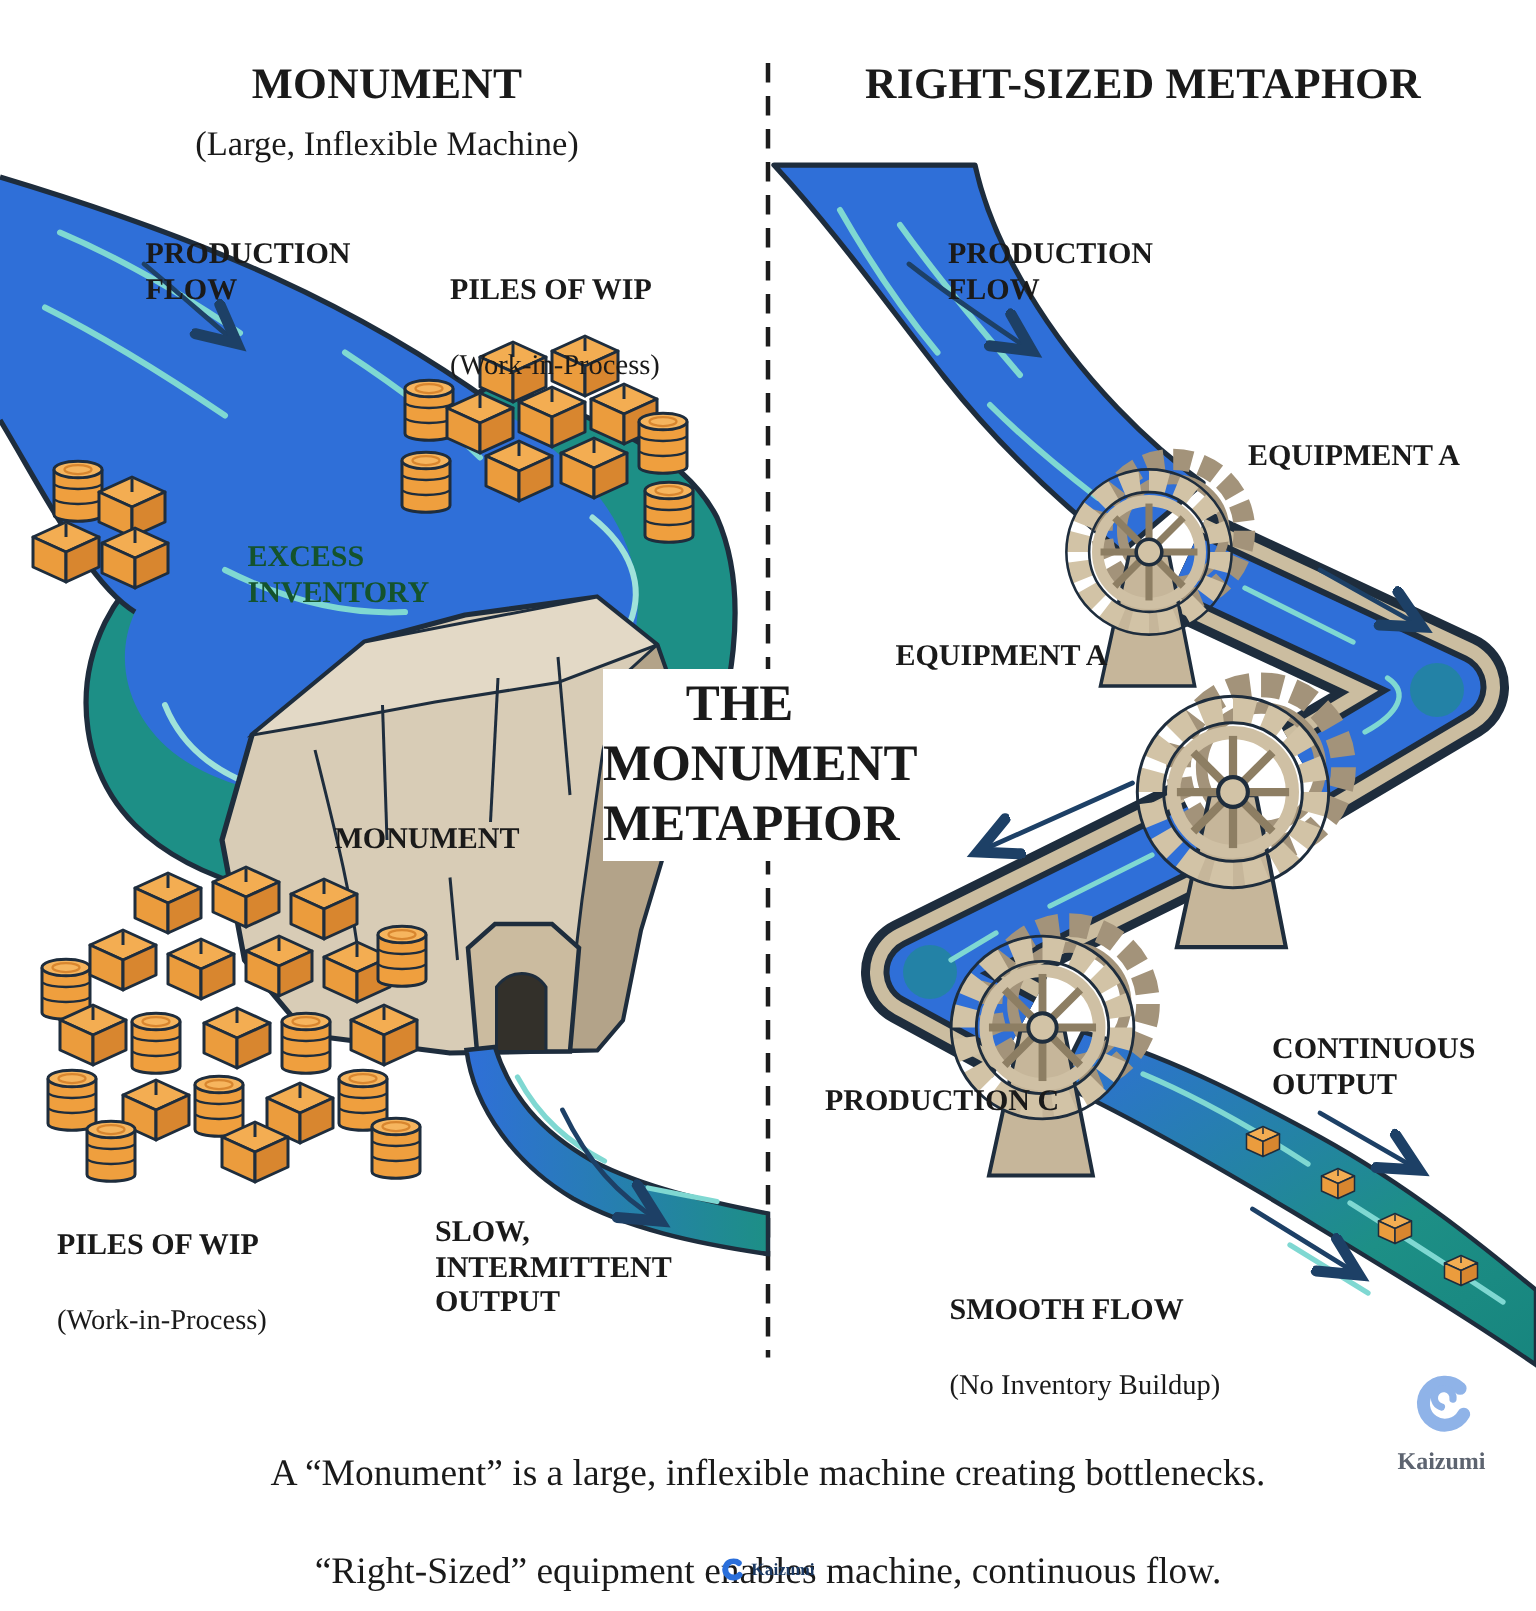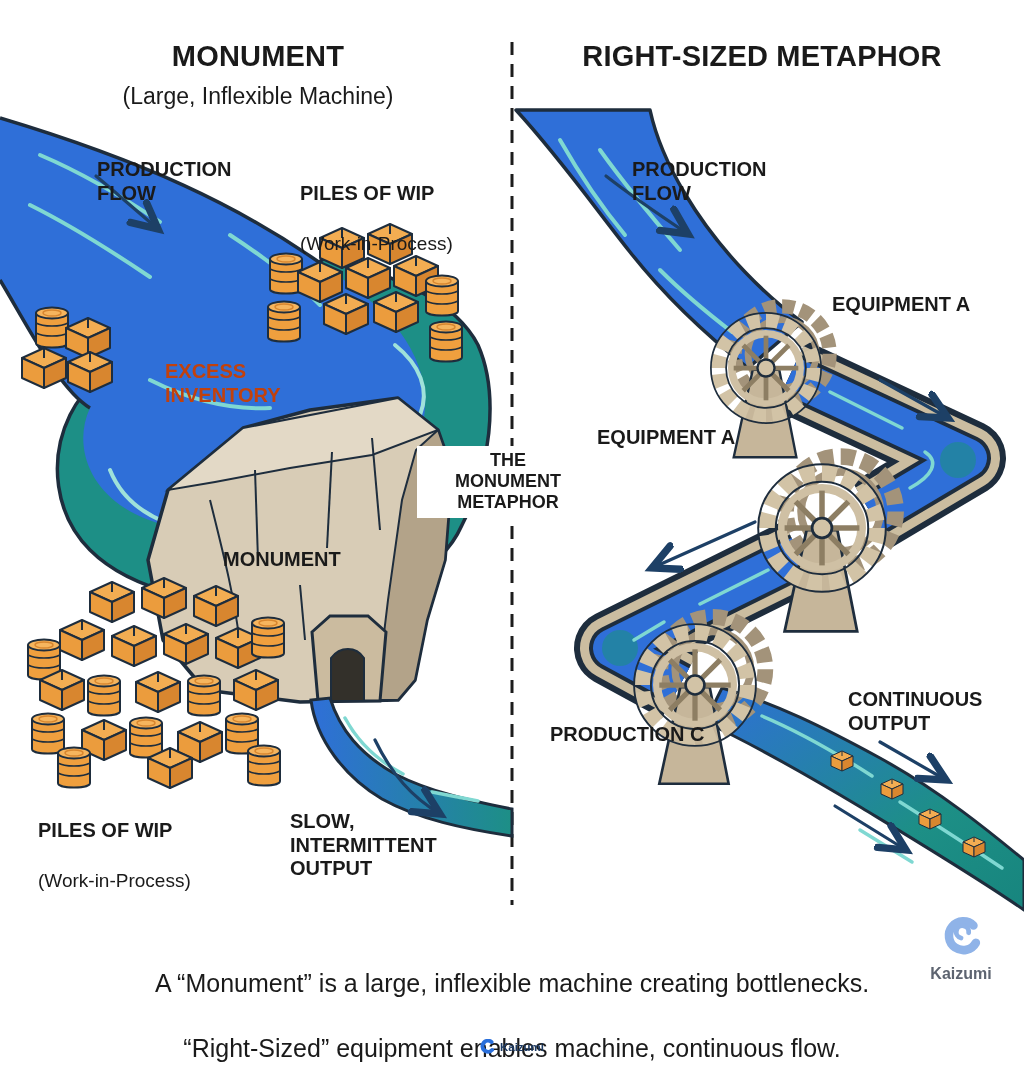--- a/index.html
+++ b/index.html
@@ -1,27 +1,27 @@
 <!DOCTYPE html>
 <html><head>
 <meta charset="utf-8">
 <style>
   html,body{margin:0;padding:0;background:#ffffff;}
   .canvas{position:relative;width:1024px;height:1074px;background:#ffffff;overflow:hidden;
-          font-family:Liberation Sans, sans-serif;color:#1a1a1a;}
+          font-family:Liberation Serif, serif;color:#1a1a1a;}
   .label{position:absolute;text-align:left;font-weight:700;font-size:20px;line-height:1.18;
          white-space:pre-line;color:#1a1a1a;}
   .label .sub{font-weight:400;font-size:19px;margin-top:4px;}
   .panel-title{position:absolute;text-align:center;}
   .panel-title .t{font-weight:700;font-size:29px;letter-spacing:.2px;}
   .panel-title .s{font-weight:400;font-size:23px;margin-top:10px;}
-  .center-label{position:absolute;left:417px;top:446px;width:182px;text-align:center;
-                font-weight:700;font-size:18px;line-height:1.18;white-space:pre-line;
+  .center-label{position:absolute;left:402px;top:446px;width:182px;text-align:center;
+                font-weight:700;font-size:34px;line-height:1.18;white-space:pre-line;
                 background:#ffffff;padding:4px 0;}
-  .excess{color:#c2410c;}
+  .excess{color:#14532d;}
   .caption{position:absolute;left:0;top:934px;width:1024px;text-align:center;
            font-size:25px;line-height:1.3;font-weight:400;white-space:pre-line;}
   .biglogo{position:absolute;left:921px;top:916px;width:80px;text-align:center;}
   .biglogo .bl-text{font-weight:700;font-size:16px;color:#5d6470;margin-top:1px;}
   .footer-brand{position:absolute;left:0;top:1039px;width:1024px;display:flex;
                 justify-content:center;align-items:center;gap:5px;}
   .footer-brand .fb-text{font-weight:700;font-size:11.5px;color:#1c3a63;}
   svg.scene{position:absolute;left:0;top:0;}
 </style>
 </head>
@@ -277,20 +277,24 @@
 INTERMITTENT
 OUTPUT</div>
 
   <div class="label" style="left:632px;top:158px;width:160px;">PRODUCTION
 FLOW</div>
   <div class="label" style="left:832px;top:293px;width:160px;">EQUIPMENT A</div>
   <div class="label" style="left:597px;top:426px;width:160px;">EQUIPMENT A</div>
   <div class="label" style="left:550px;top:723px;width:160px;">PRODUCTION C</div>
   <div class="label" style="left:848px;top:688px;width:160px;">CONTINUOUS
 OUTPUT</div>
+  <div class="label" style="left:633px;top:838px;width:240px;">
+    <div>SMOOTH FLOW</div>
+    <div class="sub">(No Inventory Buildup)</div>
+  </div>
 
   <div class="caption">
     <div>A “Monument” is a large, inflexible machine creating bottlenecks.</div>
     <div>“Right-Sized” equipment enables machine, continuous flow.</div>
   </div>
 
   <div class="biglogo">
     <svg width="46" height="44" viewBox="0 0 48 46">
       <path d="M 37,10 A 15,15 0 1 0 39.5,28" fill="none" stroke="#8fb3e8" stroke-width="9" stroke-linecap="round"></path>
       <path d="M 24,23 A 6.5,6.5 0 1 1 32,17.5" fill="none" stroke="#8fb3e8" stroke-width="5" stroke-linecap="round"></path>

